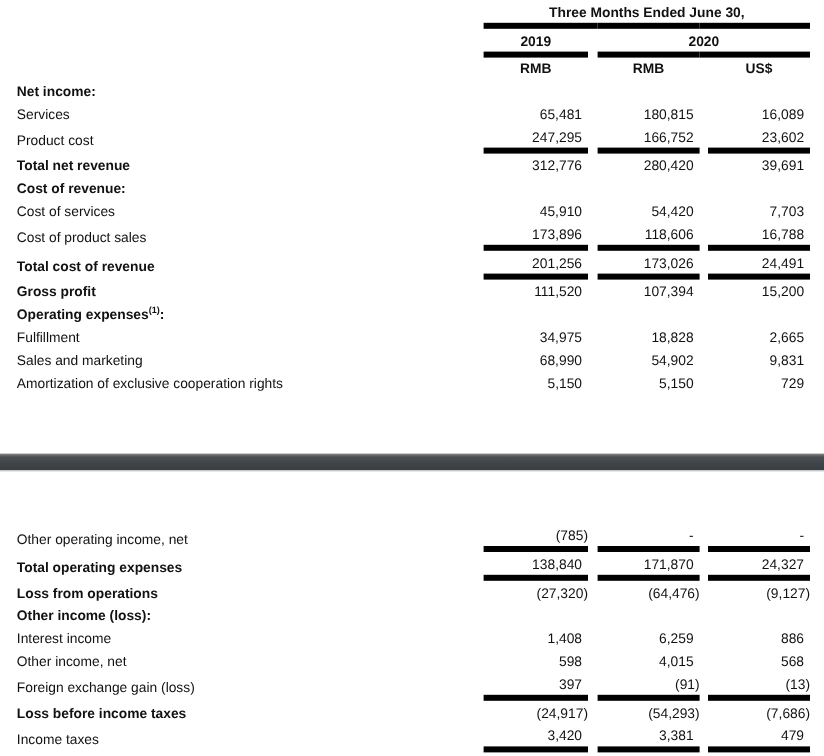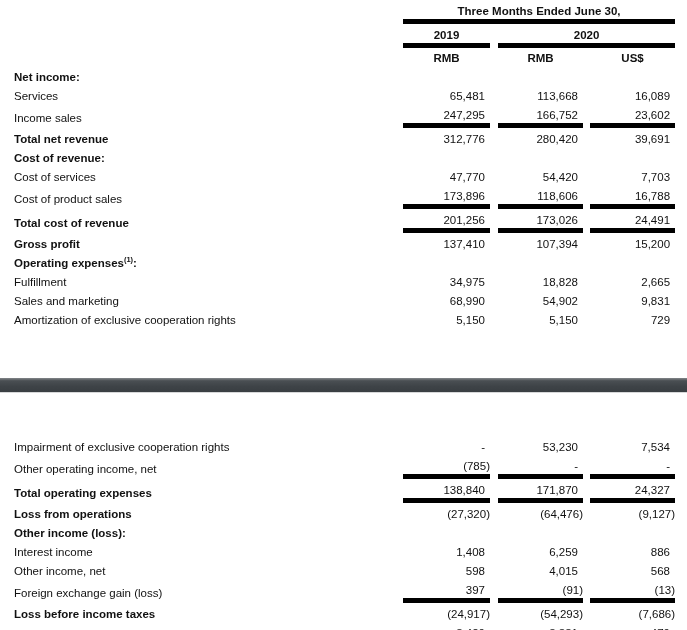--- a/index.html
+++ b/index.html
@@ -78,27 +78,27 @@
           <td></td>
           <td class="num"></td>
           <td></td>
           <td class="num"></td>
           <td></td>
         </tr>
         <tr>
           <td class="label">Services</td>
           <td class="num"><span class="val">65,481</span></td>
           <td></td>
-          <td class="num"><span class="val">113,668</span></td>
+          <td class="num"><span class="val">180,815</span></td>
           <td></td>
           <td class="num"><span class="val">16,089</span></td>
           <td></td>
         </tr>
         <tr>
-          <td class="label">Income sales</td>
+          <td class="label">Product cost</td>
           <td class="num u"><span class="val">247,295</span></td>
           <td></td>
           <td class="num u"><span class="val">166,752</span></td>
           <td></td>
           <td class="num u"><span class="val">23,602</span></td>
           <td></td>
         </tr>
         <tr>
           <td class="label bold">Total net revenue</td>
           <td class="num"><span class="val">312,776</span></td>
@@ -112,21 +112,21 @@
           <td class="label bold">Cost of revenue:</td>
           <td class="num"></td>
           <td></td>
           <td class="num"></td>
           <td></td>
           <td class="num"></td>
           <td></td>
         </tr>
         <tr>
           <td class="label">Cost of services</td>
-          <td class="num"><span class="val">47,770</span></td>
+          <td class="num"><span class="val">45,910</span></td>
           <td></td>
           <td class="num"><span class="val">54,420</span></td>
           <td></td>
           <td class="num"><span class="val">7,703</span></td>
           <td></td>
         </tr>
         <tr>
           <td class="label">Cost of product sales</td>
           <td class="num u"><span class="val">173,896</span></td>
           <td></td>
@@ -139,21 +139,21 @@
           <td class="label bold">Total cost of revenue</td>
           <td class="num u"><span class="val">201,256</span></td>
           <td></td>
           <td class="num u"><span class="val">173,026</span></td>
           <td></td>
           <td class="num u"><span class="val">24,491</span></td>
           <td></td>
         </tr>
         <tr>
           <td class="label bold">Gross profit</td>
-          <td class="num"><span class="val">137,410</span></td>
+          <td class="num"><span class="val">111,520</span></td>
           <td></td>
           <td class="num"><span class="val">107,394</span></td>
           <td></td>
           <td class="num"><span class="val">15,200</span></td>
           <td></td>
         </tr>
         <tr>
           <td class="label bold">Operating expenses<sup>(1)</sup>:</td>
           <td class="num"></td>
           <td></td>
@@ -199,29 +199,20 @@
       <col style="width:403px">
         <col style="width:87px">
         <col style="width:8px">
       <col style="width:85px">
         <col style="width:7px">
         <col style="width:85px">
       <col style="width:12px">
     </colgroup>
     <tbody id="tbody-section2">
         <tr>
-          <td class="label">Impairment of exclusive cooperation rights</td>
-          <td class="num"><span class="val">-</span></td>
-          <td></td>
-          <td class="num"><span class="val">53,230</span></td>
-          <td></td>
-          <td class="num"><span class="val">7,534</span></td>
-          <td></td>
-        </tr>
-        <tr>
           <td class="label">Other operating income, net</td>
           <td class="num u"><span class="val paren">(785)</span></td>
           <td></td>
           <td class="num u"><span class="val">-</span></td>
           <td></td>
           <td class="num u"><span class="val">-</span></td>
           <td></td>
         </tr>
         <tr>
           <td class="label bold">Total operating expenses</td>

